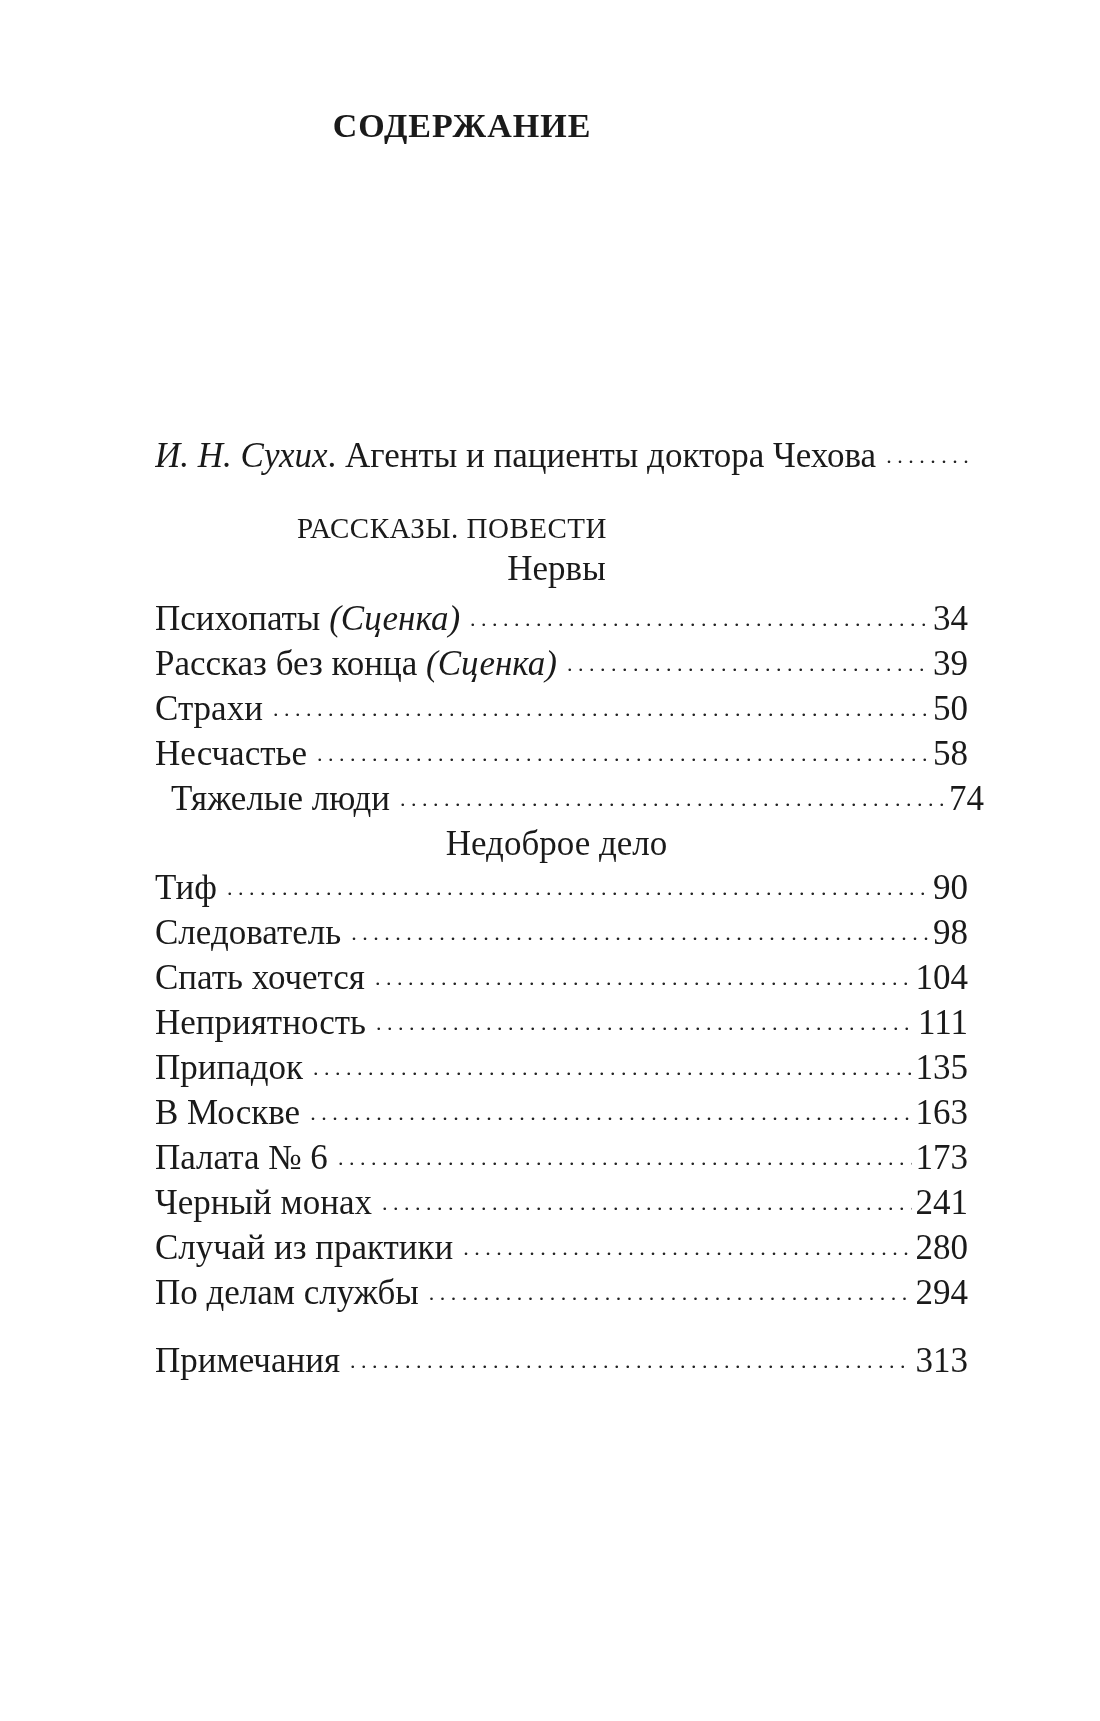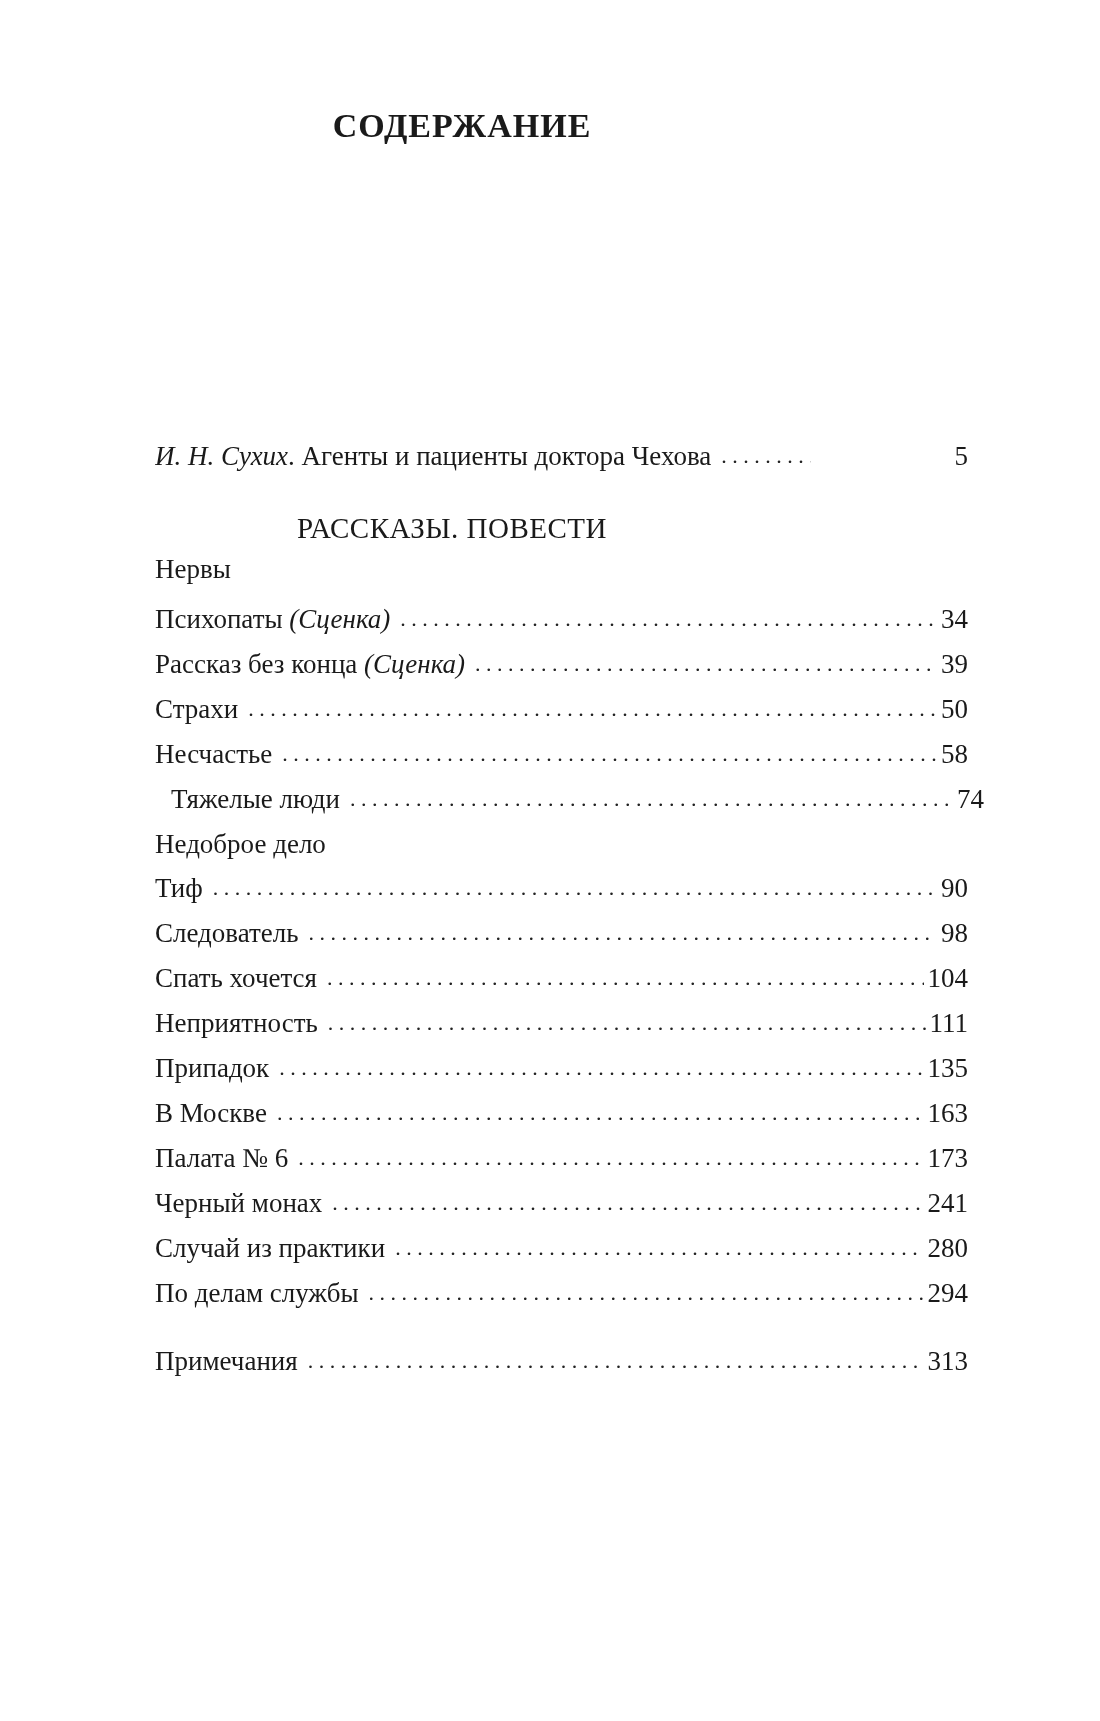--- a/index.html
+++ b/index.html
@@ -31,22 +31,22 @@
       left: 155px;
       width: 813px;
       top: 0;
     }
     .toc-row {
       position: absolute;
       left: 0;
       width: 813px;
       height: 44px;
       display: flex;
-      align-items: flex-start;
-      font-size: 27px;
+      align-items: center;
+      font-size: 35px;
       line-height: 44px;
       white-space: nowrap;
       overflow: hidden;
     }
     .toc-title {
       flex: 0 0 auto;
       padding-right: 10px;
       background: #fff;
     }
     .toc-title i { font-style: italic; }

